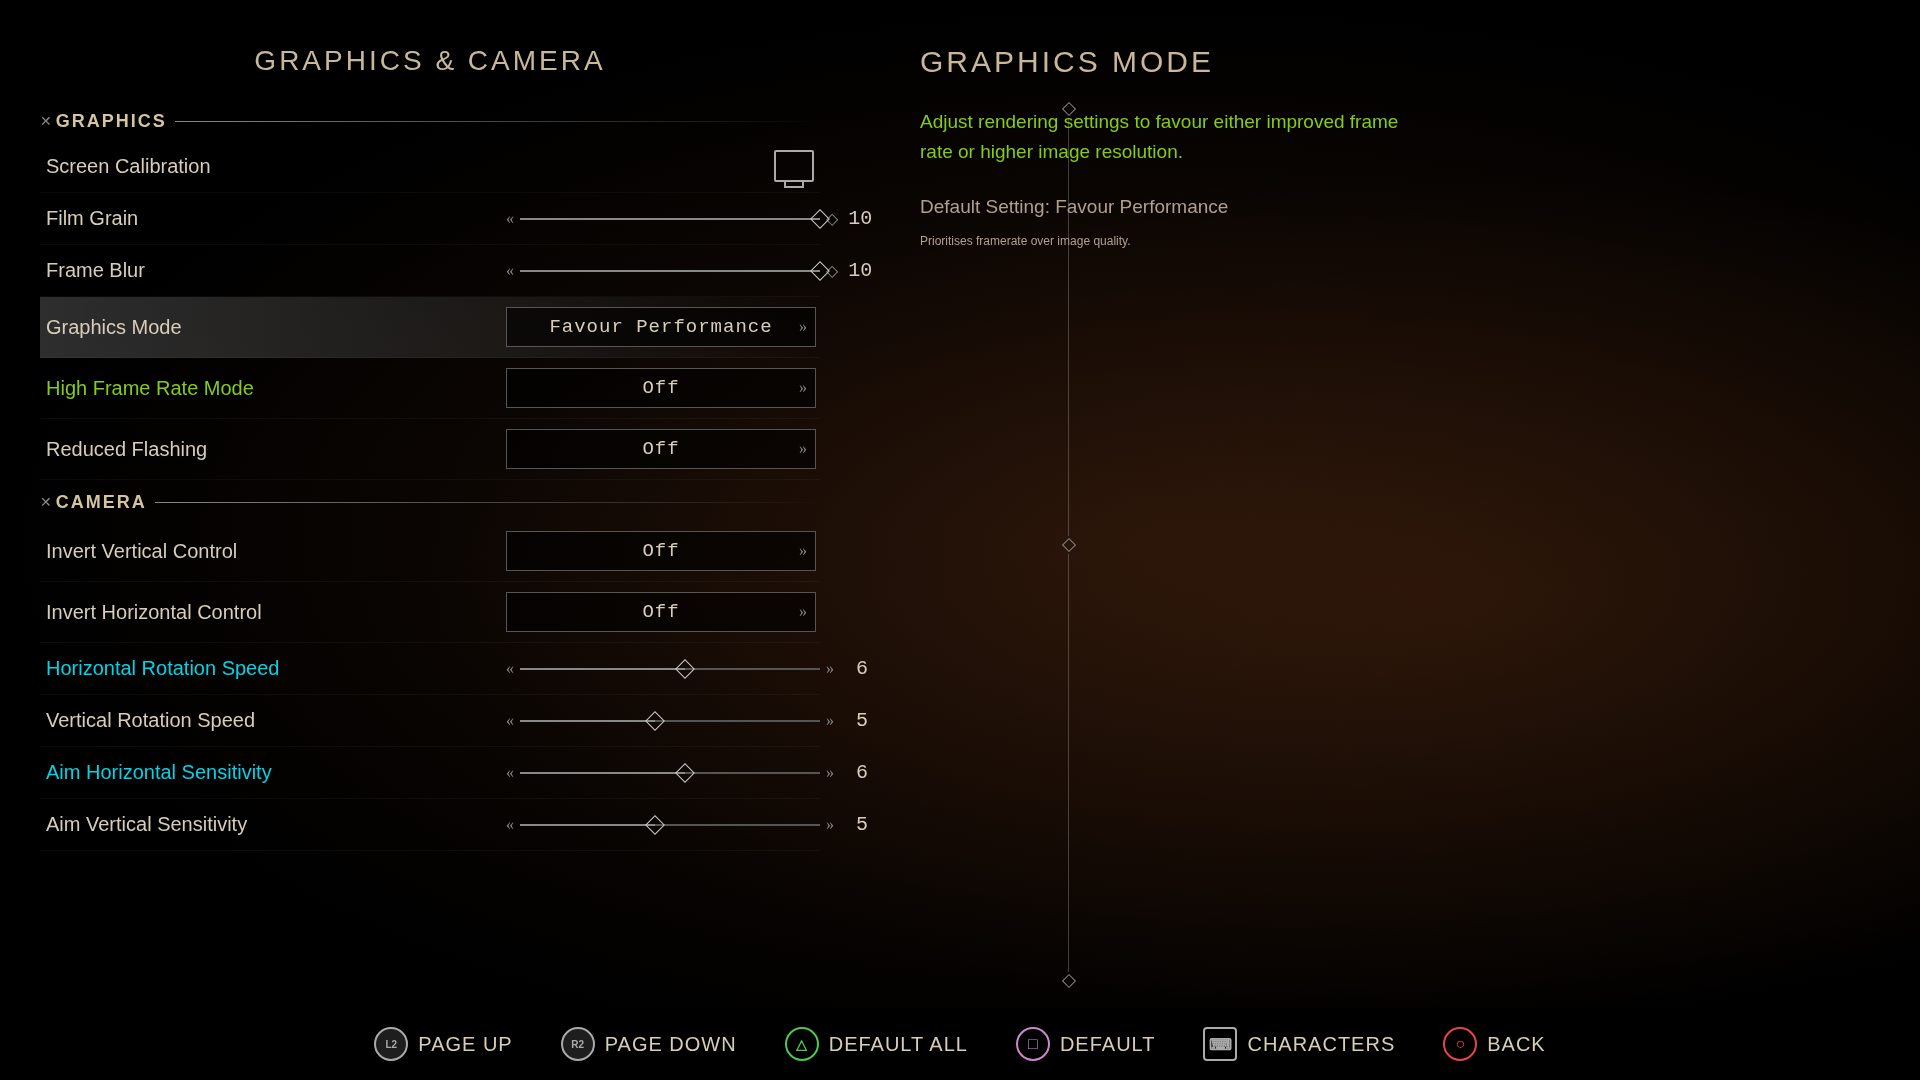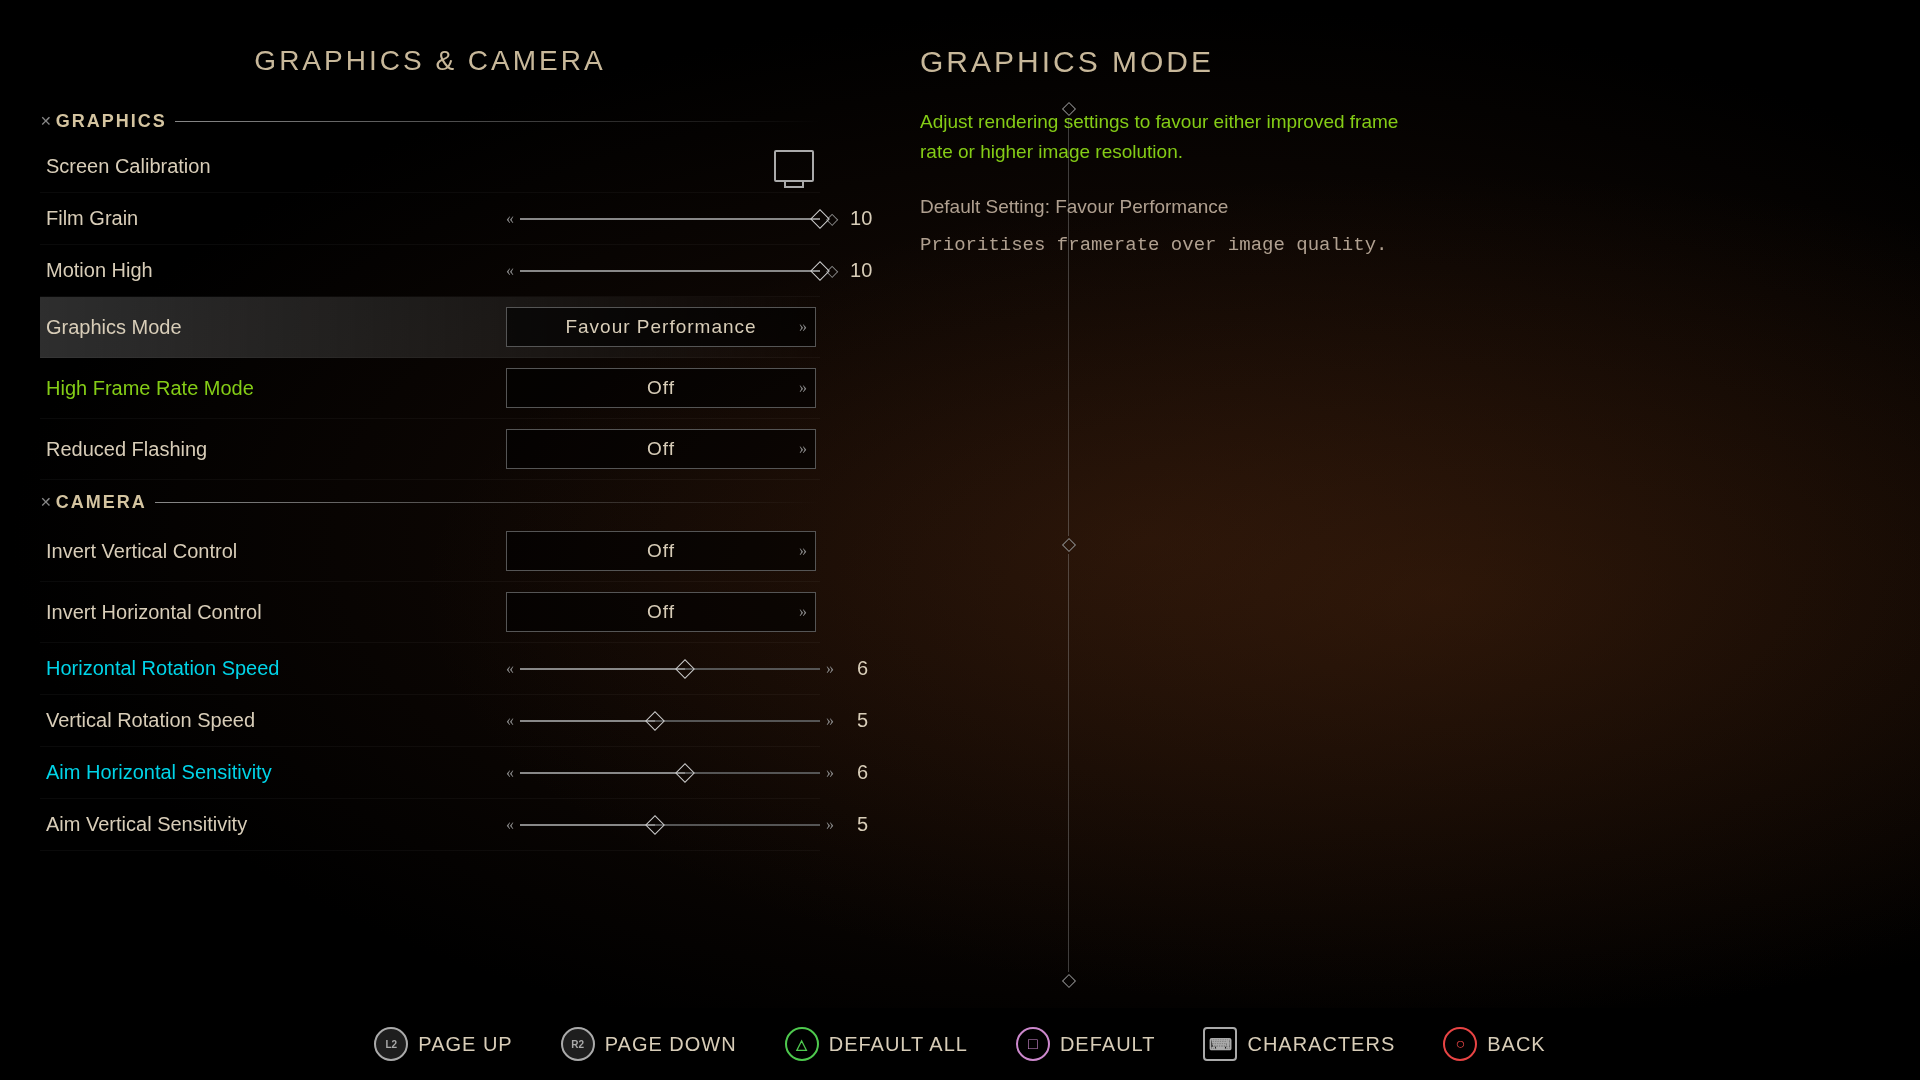--- a/index.html
+++ b/index.html
@@ -134,21 +134,21 @@
       background: rgba(0,0,0,0.6);
       display: flex;
       align-items: center;
       justify-content: center;
       position: relative;
     }
 
     .toggle-btn-text {
       font-size: 19px;
       color: #d8cdb8;
-      font-family: Liberation Sans, sans-serif;
+      font-family: Liberation Mono, monospace;
       letter-spacing: 1px;
     }
 
     .toggle-arrow-right {
       position: absolute;
       right: 8px;
       font-size: 16px;
       color: #888;
     }
 
@@ -191,21 +191,21 @@
     }
 
     .slider-arrow-right {
       font-size: 16px;
       color: #888;
     }
 
     .slider-value {
       font-size: 20px;
       color: #d8cdb8;
-      font-family: Liberation Sans, sans-serif;
+      font-family: Liberation Mono, monospace;
       width: 28px;
       text-align: right;
     }
 
     
     .screen-icon {
       width: 40px;
       height: 32px;
       border: 2px solid #aaa;
       border-radius: 2px;
@@ -253,23 +253,23 @@
     }
 
     .info-default {
       font-size: 19px;
       color: #b0a090;
       margin-bottom: 16px;
       font-family: 'Arial', sans-serif;
     }
 
     .info-current {
-      font-size: 19px;
+      font-size: 12px;
       color: #b0a090;
-      font-family: Liberation Mono, monospace;
+      font-family: Liberation Sans, sans-serif;
     }
 
     
     .bottom-bar {
       position: absolute;
       bottom: 0;
       left: 0;
       right: 0;
       height: 72px;
       background: rgba(0,0,0,0.85);
@@ -423,21 +423,21 @@
               <div class="slider-fill" style="width:100%"></div>
               <div class="slider-thumb" style="left: calc(100% - 7px)"></div>
             </div>
             <span class="slider-arrow-right">◇</span>
             <span class="slider-value">10</span>
           </div>
         </div>
       </div>
 
       <div class="setting-row">
-        <span class="setting-label">Motion High</span>
+        <span class="setting-label">Frame Blur</span>
         <div class="setting-control">
           <div class="slider-control">
             <span class="slider-arrow-left">«</span>
             <div class="slider-track">
               <div class="slider-fill" style="width:100%"></div>
               <div class="slider-thumb" style="left: calc(100% - 7px)"></div>
             </div>
             <span class="slider-arrow-right">◇</span>
             <span class="slider-value">10</span>
           </div>

